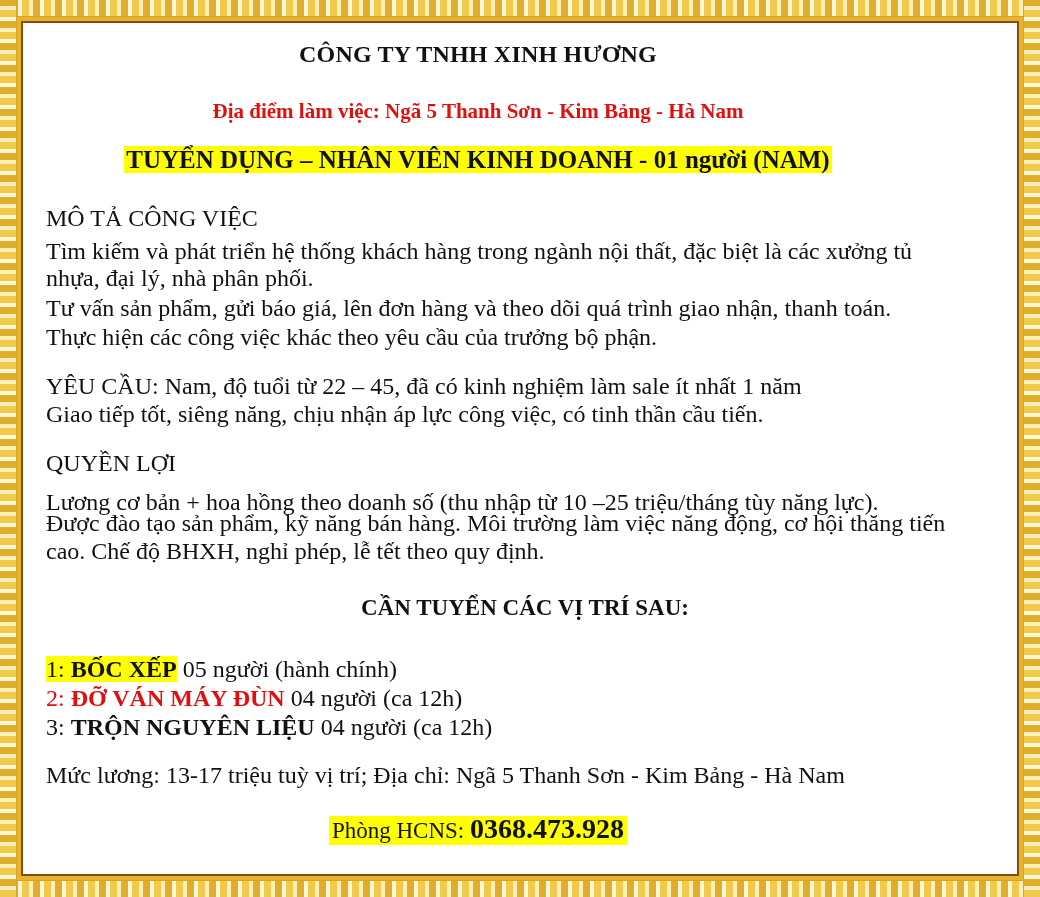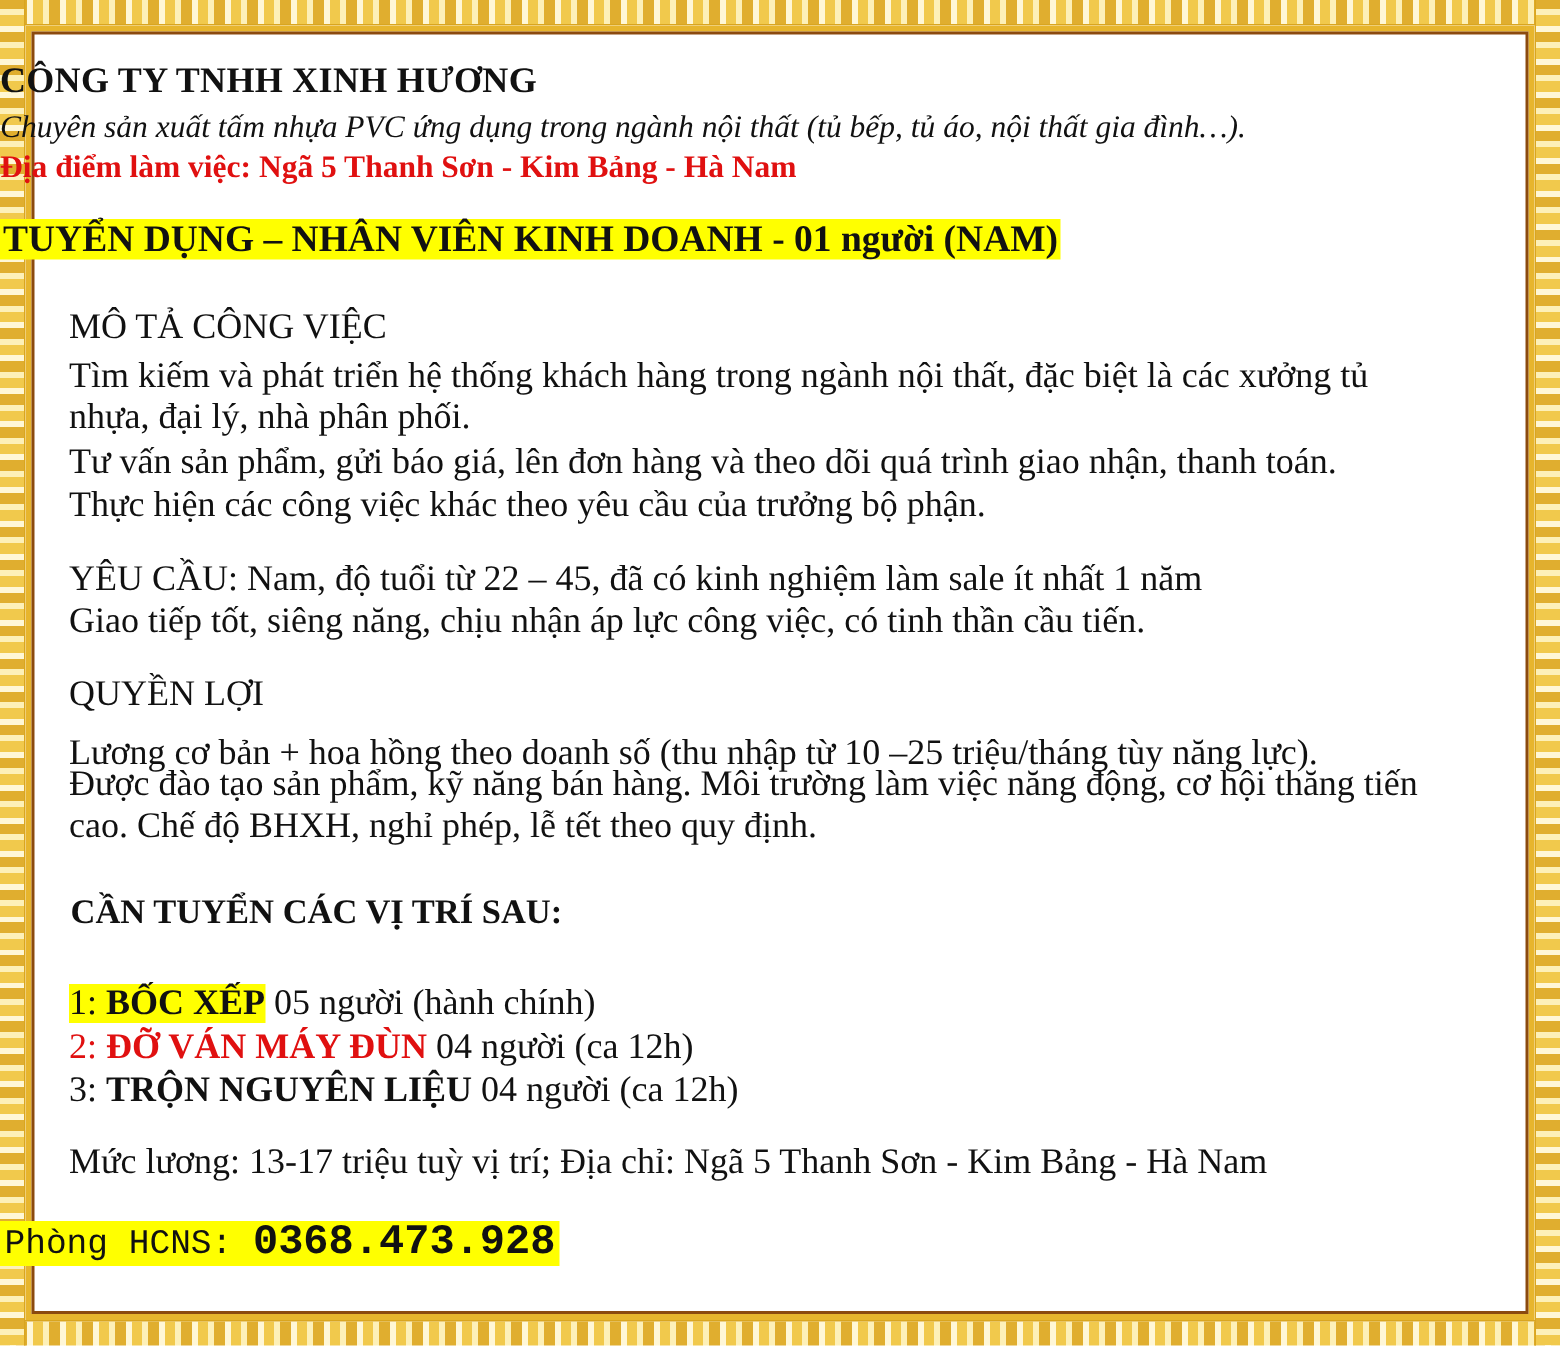--- a/index.html
+++ b/index.html
@@ -27,21 +27,21 @@
     border: 4px solid #e7b52d;
     background: #ffffff;
   }
   .frame-inner::after {
     content: ""; position: absolute; left: 0; top: 0; right: 0; bottom: 0;
     border: 2px solid #8b4a0f;
   }
 
   .content { position: absolute; left: 0; top: 0; width: 1040px; height: 897px; }
 
-  .center { position: absolute; left: 0; width: 956px; }
+  .center { position: absolute; left: 0; width: 956px; text-align: center; }
   .left { position: absolute; left: 46px; }
 
   .company { top: 41px; font-size: 24px; font-weight: bold; letter-spacing: 0.2px; }
   .tagline { top: 72px; font-size: 21px; font-style: italic; }
   .location { top: 99px; font-size: 21px; font-weight: bold; color: #e01010; }
 
   .hl { background: #ffff00; }
   .title { top: 146px; font-size: 25px; font-weight: bold; }
   .title span { padding: 0 2px; margin-top: 40px; }
 
@@ -59,21 +59,20 @@
 
 <div class="frame-band-top"></div>
 <div class="frame-band-bottom"></div>
 <div class="frame-band-left"></div>
 <div class="frame-band-right"></div>
 <div class="frame-inner"></div>
 
 <div class="content">
 
   <div class="center company">CÔNG TY TNHH XINH HƯƠNG</div>
-  <div class="center tagline">Chuyên sản xuất tấm nhựa PVC ứng dụng trong ngành nội thất (tủ bếp, tủ áo, nội thất gia đình…).</div>
   <div class="center location">Địa điểm làm việc: Ngã 5 Thanh Sơn - Kim Bảng - Hà Nam</div>
 
   <div class="center title">
     <span class="hl">TUYỂN DỤNG – NHÂN VIÊN KINH DOANH - 01 người (NAM)</span>
   </div>
 
   <div class="left body-line" style="top:206px;">MÔ TẢ CÔNG VIỆC</div>
   <div class="left body-line" style="top:239px;">Tìm kiếm và phát triển hệ thống khách hàng trong ngành nội thất, đặc biệt là các xưởng tủ</div>
   <div class="left body-line" style="top:266px;">nhựa, đại lý, nhà phân phối.</div>
   <div class="left body-line" style="top:296px;">Tư vấn sản phẩm, gửi báo giá, lên đơn hàng và theo dõi quá trình giao nhận, thanh toán.</div>
@@ -95,16 +94,16 @@
   <div class="left body-line" style="top:686px;">
     <span class="red">2: </span><span class="red bold">ĐỠ VÁN MÁY ĐÙN</span><span> 04 người (ca 12h)</span>
   </div>
   <div class="left body-line" style="top:715px;">
     <span>3: </span><span class="bold">TRỘN NGUYÊN LIỆU</span><span> 04 người (ca 12h)</span>
   </div>
 
   <div class="left body-line" style="top:763px;">Mức lương: 13-17 triệu tuỳ vị trí; Địa chỉ: Ngã 5 Thanh Sơn - Kim Bảng - Hà Nam</div>
 
   <div class="center contact">
-    <span class="hl" style="padding:2px 3px;font-family:Liberation Mono, monospace;"><span>Phòng HCNS: </span><span class="num">0368.473.928</span></span>
+    <span class="hl" style="padding:2px 3px;"><span>Phòng HCNS: </span><span class="num">0368.473.928</span></span>
   </div>
 
 </div>
 
 </body></html>

